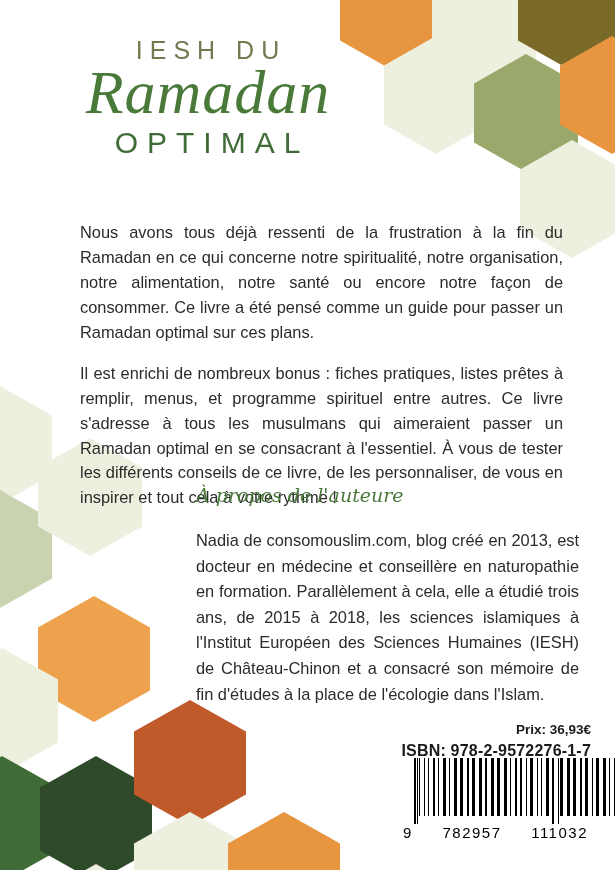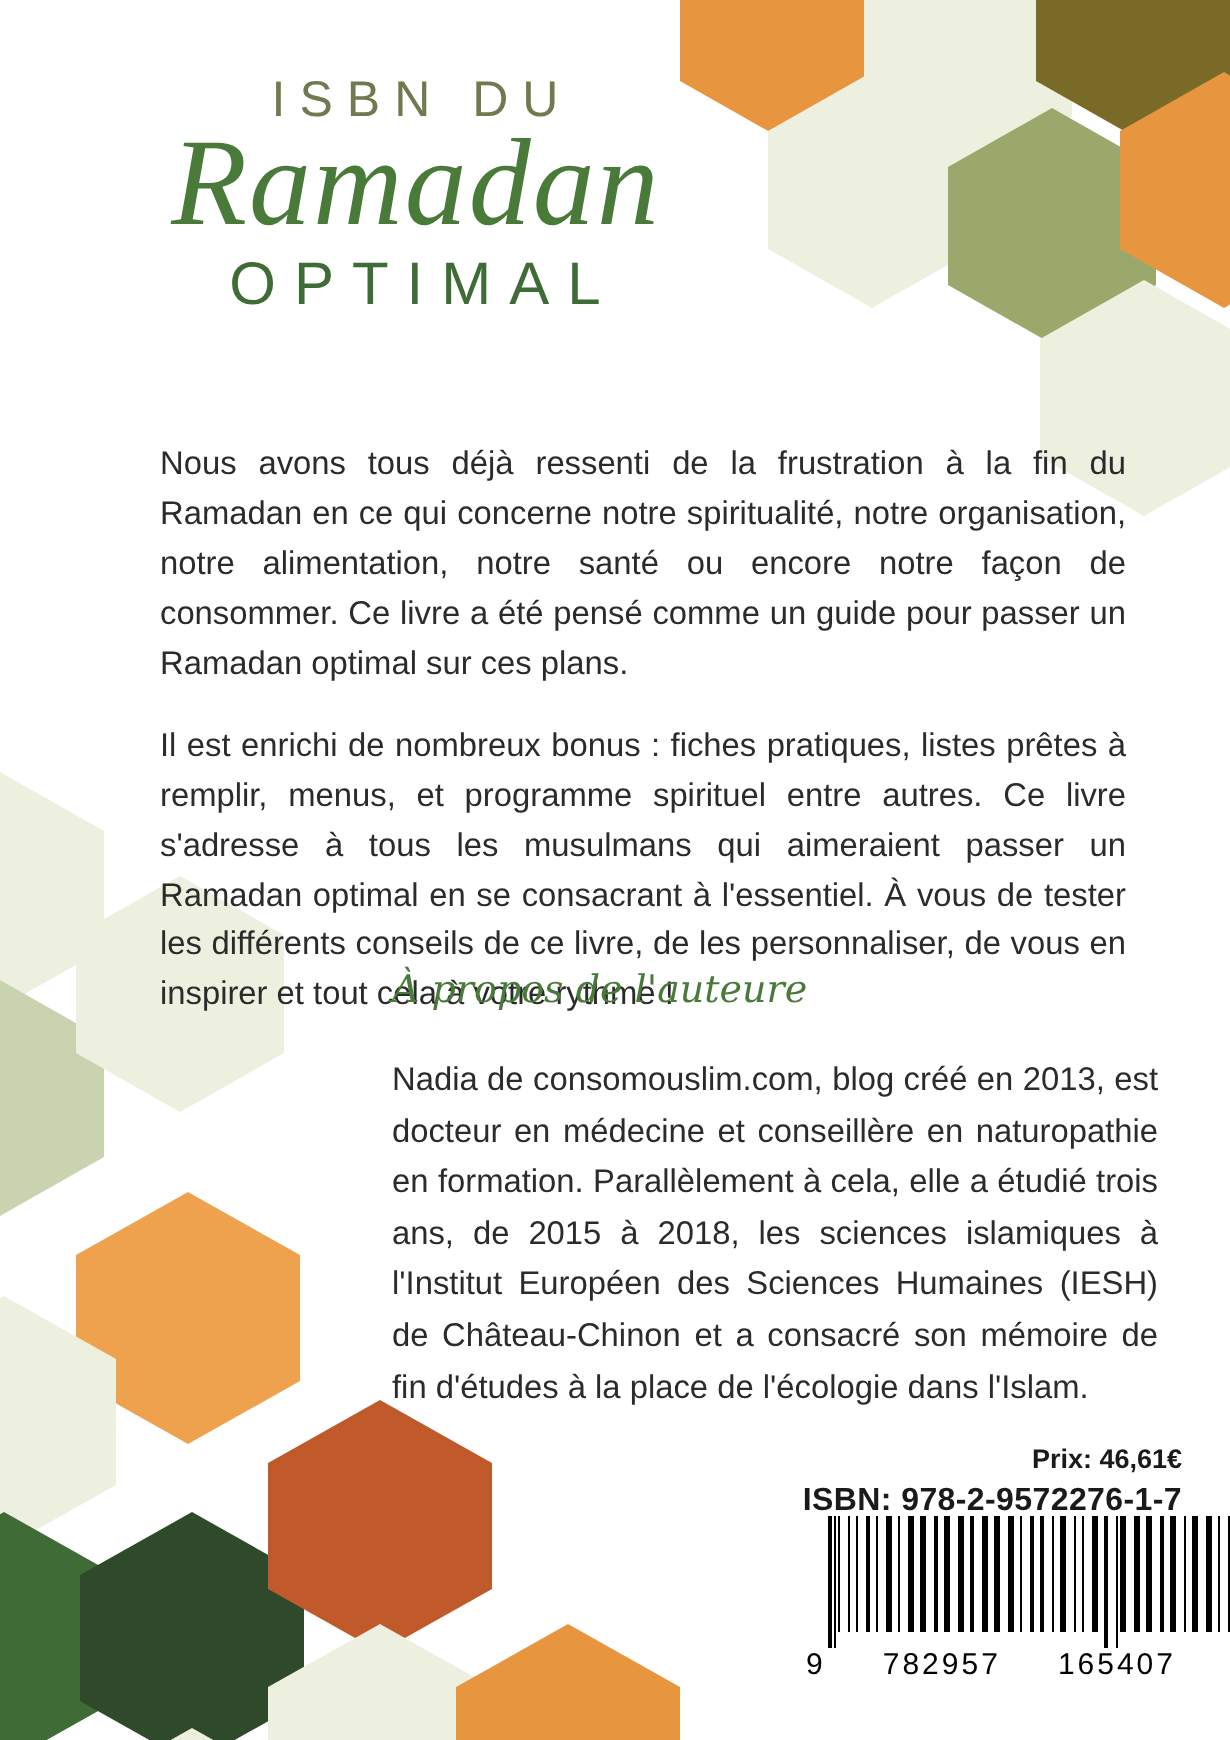--- a/index.html
+++ b/index.html
@@ -181,37 +181,37 @@
   <div class="hex" style="left:38px; top:596px; width:112px; height:126px; background:#efa24e;"></div>
   <div class="hex" style="left:-54px; top:648px; width:112px; height:126px; background:#eef0df;"></div>
   <div class="hex" style="left:-54px; top:756px; width:112px; height:126px; background:#3f6b36;"></div>
   <div class="hex" style="left:40px; top:756px; width:112px; height:126px; background:#2e4a2b;"></div>
   <div class="hex" style="left:134px; top:700px; width:112px; height:126px; background:#c05a2a;"></div>
   <div class="hex" style="left:134px; top:812px; width:112px; height:126px; background:#eef0df;"></div>
   <div class="hex" style="left:228px; top:812px; width:112px; height:126px; background:#e8953f;"></div>
   <div class="hex" style="left:40px; top:864px; width:112px; height:126px; background:#eef0df;"></div>
 
   <div class="title-block">
-    <div class="guide-du">ISBN DU</div>
+    <div class="guide-du">IESH DU</div>
     <div class="ramadan">Ramadan</div>
     <div class="optimal">OPTIMAL</div>
   </div>
 
   <div class="body-text">
     <p>Nous avons tous déjà ressenti de la frustration à la fin du Ramadan en ce qui concerne notre spiritualité, notre organisation, notre alimentation, notre santé ou encore notre façon de consommer. Ce livre a été pensé comme un guide pour passer un Ramadan optimal sur ces plans.</p>
     <p>Il est enrichi de nombreux bonus : fiches pratiques, listes prêtes à remplir, menus, et programme spirituel entre autres. Ce livre s'adresse à tous les musulmans qui aimeraient passer un Ramadan optimal en se consacrant à l'essentiel. À vous de tester les différents conseils de ce livre, de les personnaliser, de vous en inspirer et tout cela à votre rythme !</p>
   </div>
 
   <div class="about-title">À propos de l'auteure</div>
 
   <div class="about-text">
     <p>Nadia de consomouslim.com, blog créé en 2013, est docteur en médecine et conseillère en naturopathie en formation. Parallèlement à cela, elle a étudié trois ans, de 2015 à 2018, les sciences islamiques à l'Institut Européen des Sciences Humaines (IESH) de Château-Chinon et a consacré son mémoire de fin d'études à la place de l'écologie dans l'Islam.</p>
   </div>
 
-  <div class="price">Prix: 46,61€</div>
+  <div class="price">Prix: 36,93€</div>
   <div class="isbn">ISBN: 978-2-9572276-1-7</div>
 
   <div class="barcode-box">
     <div class="barcode-bars" id="bars">
         <i style="width:1.5px;height:66px;"></i>
         <i style="width:1.5px;height:66px;"></i>
         <i style="width:1px;height:58px;"></i>
         <i style="width:2px;height:58px;background:#fff;"></i>
         <i style="width:1px;height:58px;"></i>
         <i style="width:1px;height:58px;background:#fff;"></i>
@@ -278,17 +278,17 @@
         <i style="width:2px;height:58px;background:#fff;"></i>
         <i style="width:3px;height:58px;"></i>
         <i style="width:1px;height:58px;background:#fff;"></i>
         <i style="width:1px;height:58px;"></i>
         <i style="width:2px;height:58px;background:#fff;"></i>
         <i style="width:1px;height:58px;"></i>
       </div>
     <div class="barcode-digits">
       <span>9</span>
       <span>782957</span>
-      <span>165407</span>
+      <span>111032</span>
     </div>
   </div>
 
 </div>
 
 </body></html>

